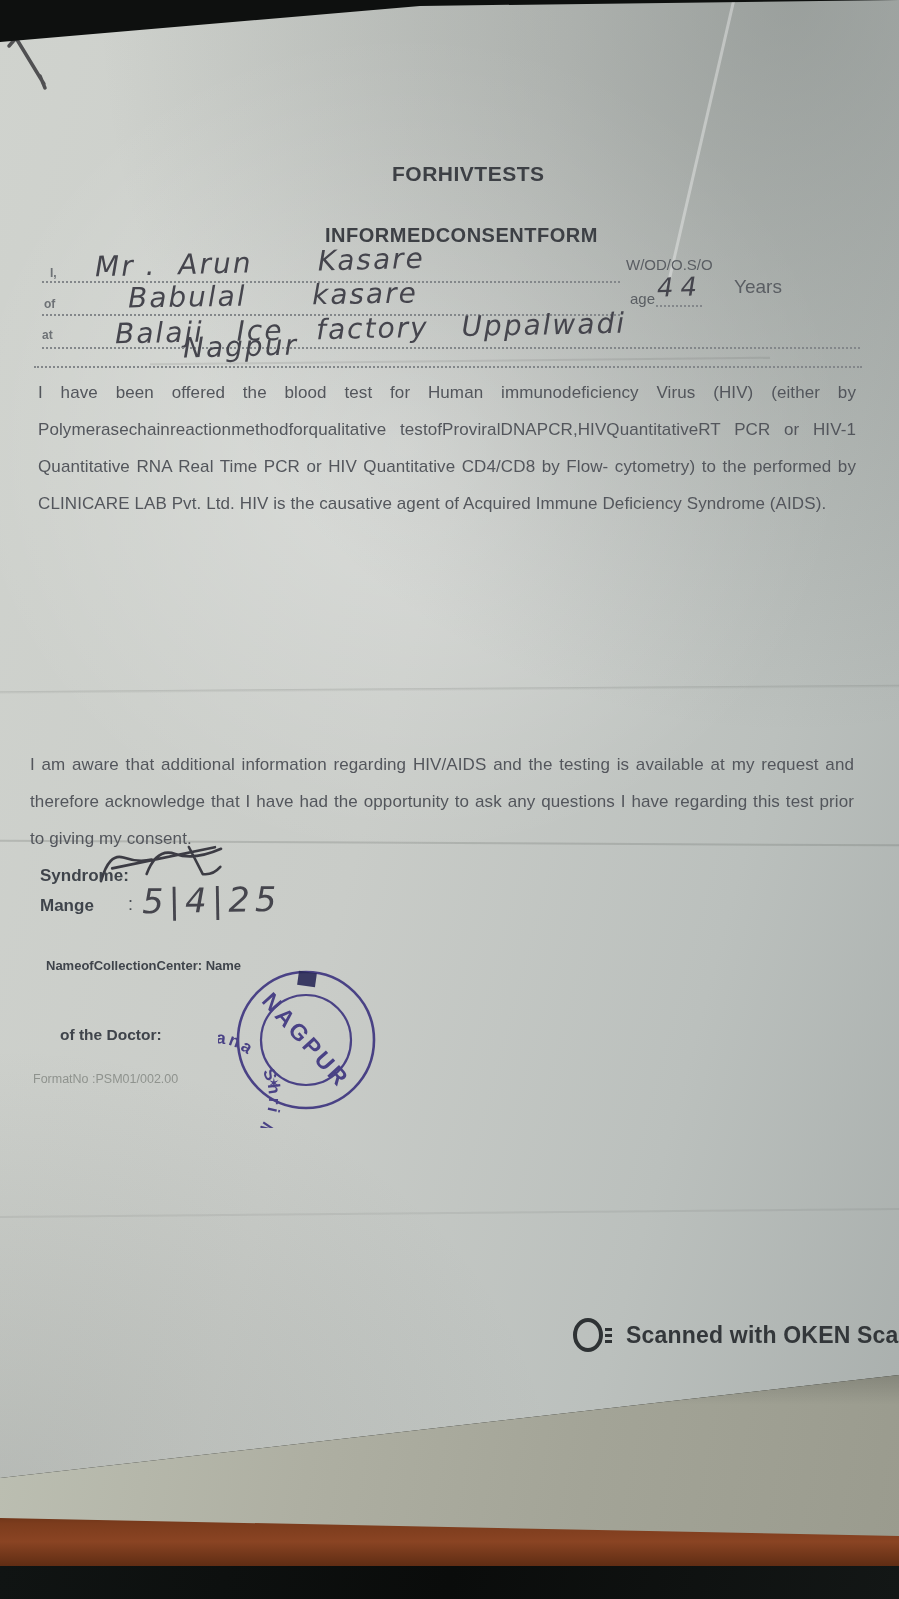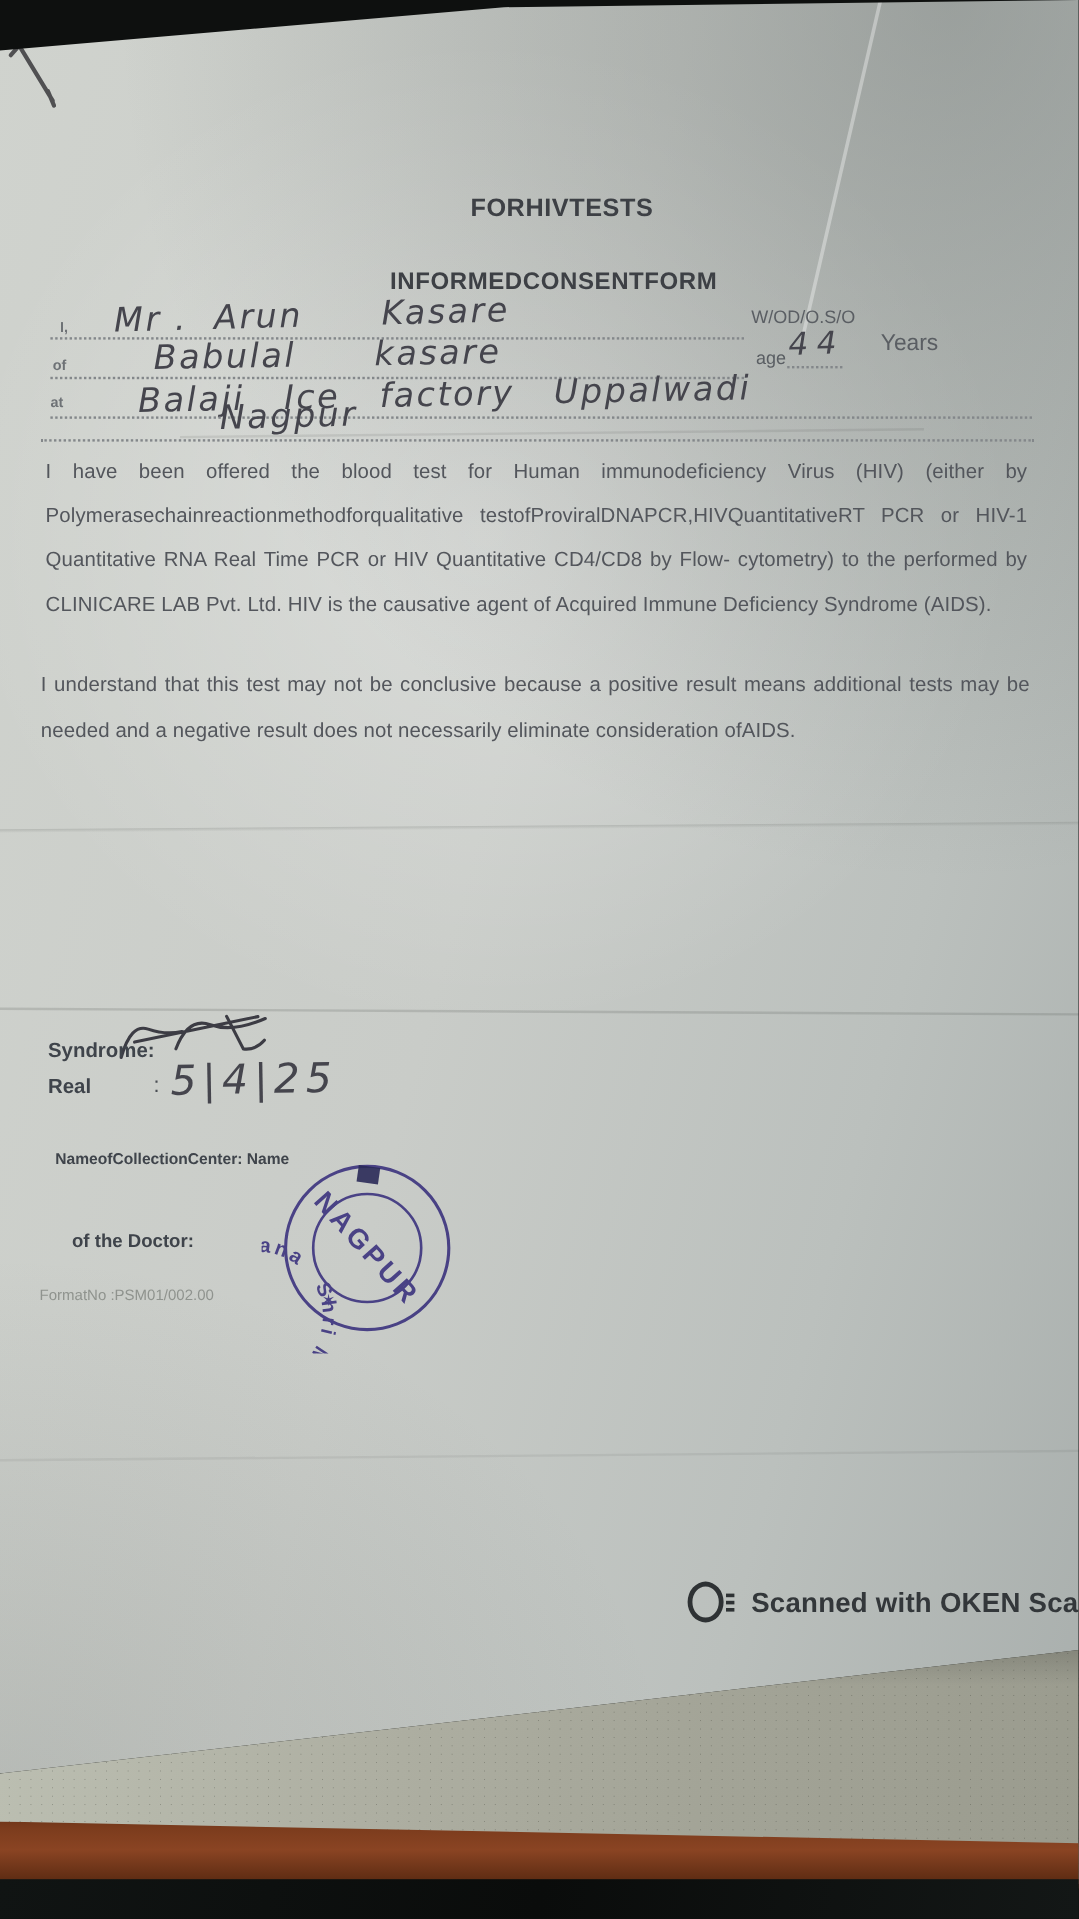--- a/index.html
+++ b/index.html
@@ -109,27 +109,27 @@
   <div class="printed" style="left:706px;top:276px;font-size:19px;color:#5a5e63;margin-left:28px;">Years</div>
 
   <div class="tinylbl" style="left:42px;top:328px;">at</div>
   <div class="hand" style="left:115px;top:312px;font-size:28px;transform:rotate(-1.2deg);">Balaji   Ice   factory   Uppalwadi</div>
   <div class="dots" style="left:42px;top:347px;width:818px;"></div>
 
   <div class="hand" style="left:183px;top:330px;font-size:28px;transform:rotate(-1.5deg);">Nagpur</div>
   <div class="dots" style="left:34px;top:366px;width:828px;"></div>
 
   <div class="para" style="left:38px;top:374px;width:818px;">I have been offered the blood test for Human immunodeficiency Virus (HIV) (either by Polymerasechainreactionmethodforqualitative testofProviralDNAPCR,HIVQuantitativeRT PCR or HIV-1 Quantitative RNA Real Time PCR or HIV Quantitative CD4/CD8 by Flow- cytometry) to the performed by CLINICARE LAB Pvt. Ltd. HIV is the causative agent of Acquired Immune Deficiency Syndrome (AIDS).</div>
-  <div class="para" style="left:34px;top:552px;width:824px;line-height:38px;">I understand that this test may not be conclusive because a positive result means additional tests may be needed and a negative result does not necessarily eliminate consideration ofAIDS.</div>
+  <div class="para" style="left:30px;top:746px;width:824px;">I am aware that additional information regarding HIV/AIDS and the testing is available at my request and therefore acknowledge that I have had the opportunity to ask any questions I have regarding this test prior to giving my consent.</div>
 
   <svg style="position:absolute;left:90px;top:840px;transform:rotate(-4deg);" width="170" height="48" viewBox="0 0 170 48">
     <path d="M10 36 Q20 8 34 14 T62 18 M22 24 L126 10 M56 32 Q68 6 86 14 T132 12 M100 8 L112 36 M112 36 q10 2 18 -6" stroke="#3c3c44" stroke-width="2.6" fill="none" stroke-linecap="round"></path>
   </svg>
   <div class="printed boldlbl" style="left:40px;top:866px;font-size:17px;">Syndrome:</div>
-  <div class="printed boldlbl" style="left:40px;top:896px;font-size:17px;">Real</div>
+  <div class="printed boldlbl" style="left:40px;top:896px;font-size:17px;">Mange</div>
   <div class="printed" style="left:128px;top:894px;font-size:18px;color:#4a4e54;">:</div>
   <div class="hand" style="left:142px;top:880px;font-size:34px;letter-spacing:5px;transform:rotate(-1deg);">5|4|25</div>
 
   <div class="printed boldlbl" style="left:46px;top:958px;font-size:13px;">NameofCollectionCenter: Name</div>
   <div class="printed boldlbl" style="left:60px;top:1026px;font-size:15.5px;">of the Doctor:</div>
   <div class="printed" style="left:33px;top:1072px;font-size:12.5px;color:#8f938e;">FormatNo :PSM01/002.00</div>
 
   <svg class="stamp" width="176" height="176" viewBox="0 0 176 176">
     <g stroke="#4f43a3" fill="none">
       <circle cx="88" cy="88" r="68" stroke-width="2.6"></circle>

